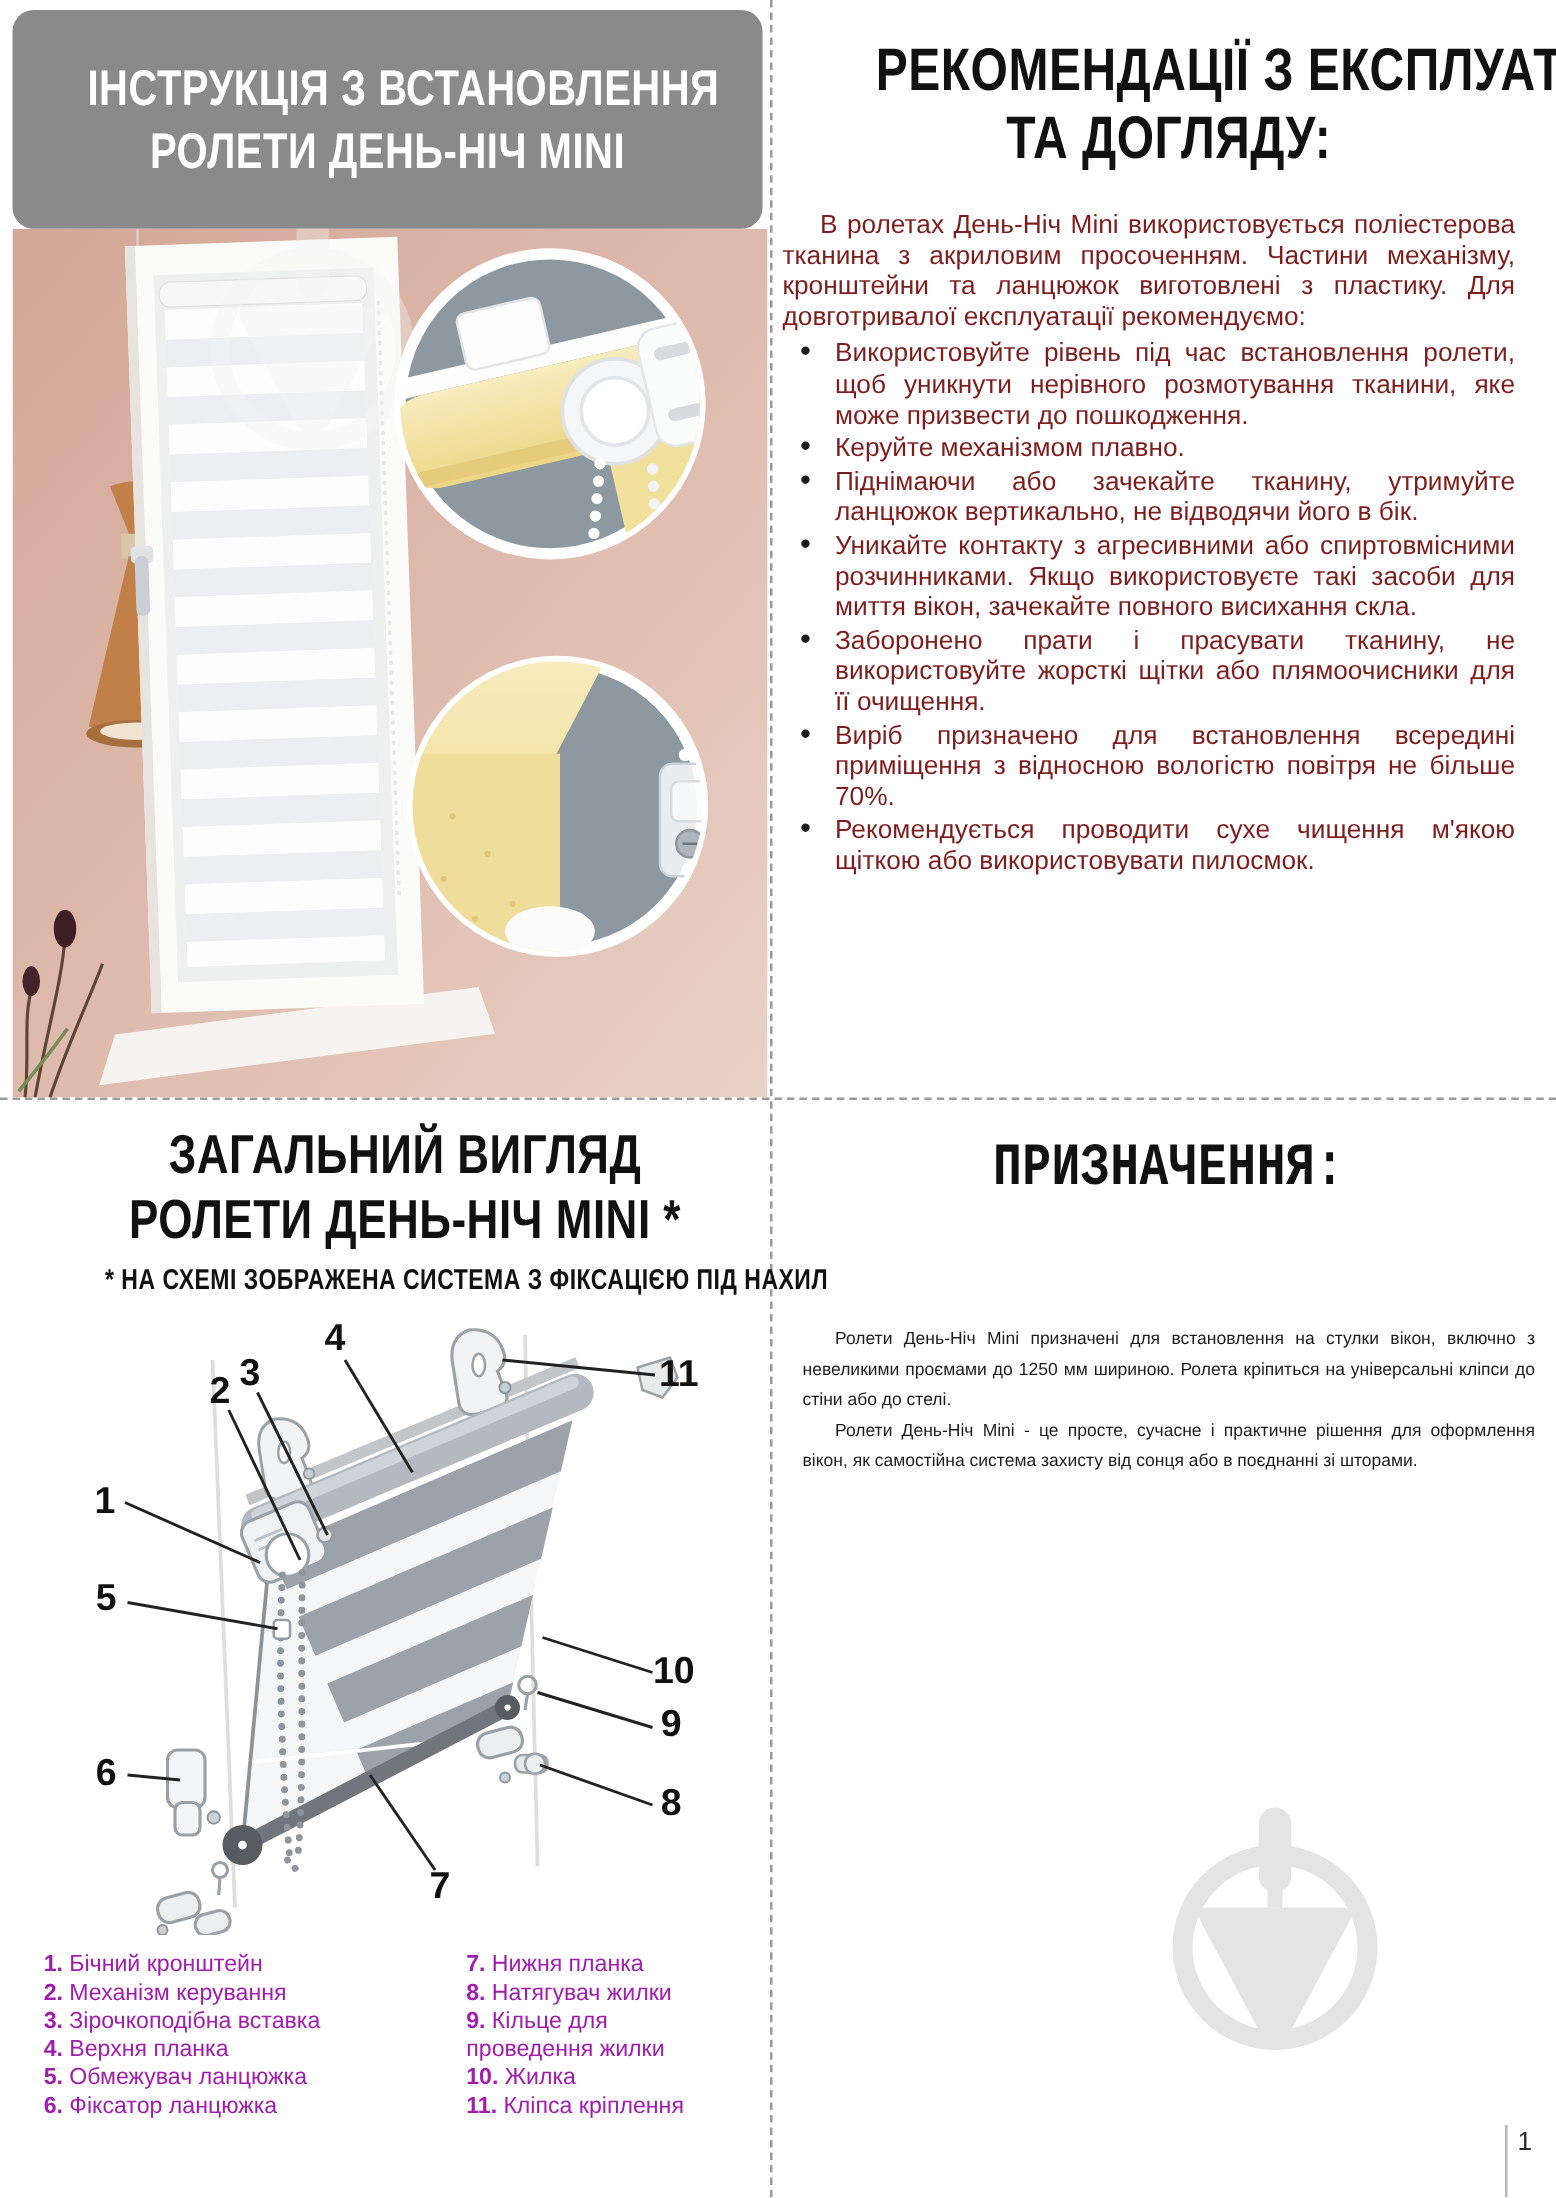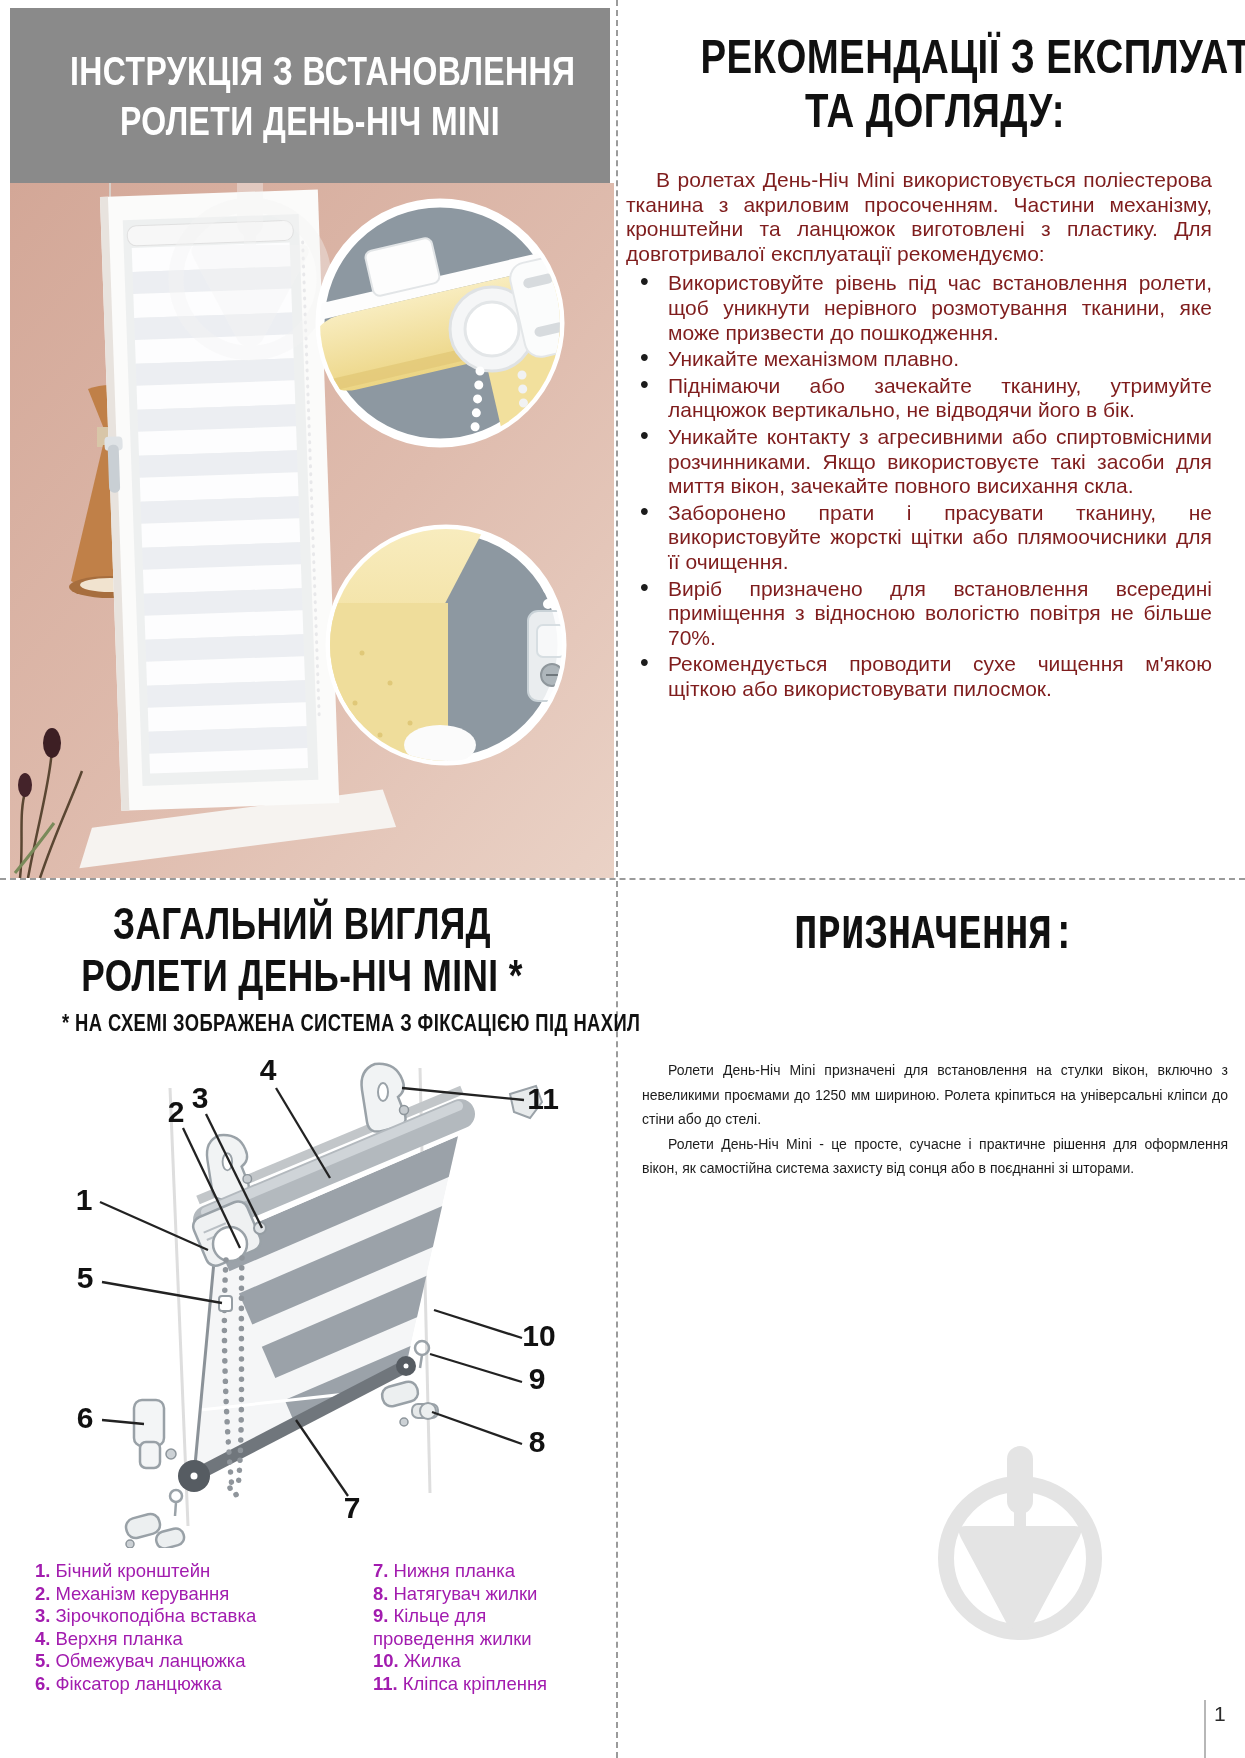--- a/index.html
+++ b/index.html
@@ -6,35 +6,35 @@
   .page{position:relative;width:1245px;height:1758px;background:#ffffff;overflow:hidden;
         font-family:"Liberation Sans",sans-serif;color:#1f1f1f;}
   
   .v-divider{position:absolute;left:616px;top:0;height:1758px;width:0;border-left:2px dashed #9b9b9b;}
   .h-divider{position:absolute;left:0;top:878px;width:1245px;height:0;border-top:2px dashed #9b9b9b;}
   
   .squish{display:block;transform:scaleX(.8);transform-origin:50% 50%;white-space:nowrap;text-align:center;
           font-weight:700;letter-spacing:.5px;}
   
   .tl-header{position:absolute;left:10px;top:8px;width:600px;height:175px;background:#8a8a8a;
-             display:flex;flex-direction:column;justify-content:center;}
+             display:flex;flex-direction:column;justify-content:center;border-radius:17px;}
   .tl-header .squish{color:#ffffff;font-size:40px;line-height:50px;}
   
   .photo{position:absolute;left:10px;top:183px;width:604px;height:695px;}
   
   .rec-head{position:absolute;left:642px;top:30px;width:586px;}
   .rec-head .squish{color:#111111;font-size:48px;line-height:54px;}
   .rec-body{position:absolute;left:626px;top:168px;width:586px;font-size:21px;line-height:24.6px;
             text-align:justify;color:#7f1d1d;}
   .rec-body p{margin:0;text-indent:30px;}
   .rec-body ul{margin:5px 0 0 0;padding:0;list-style:none;}
   .rec-body li{position:relative;padding-left:42px;margin-top:2px;}
   .rec-body li::before{content:"\2022";position:absolute;left:14px;top:-2px;font-size:25px;color:#1c1c1c;}
   
-  .ov-head{position:absolute;left:2px;top:898px;width:600px;}
+  .ov-head{position:absolute;left:24px;top:898px;width:600px;}
   .ov-head .squish.big{color:#111;font-size:44px;line-height:52px;}
   .ov-head .squish.note{color:#111;font-size:23px;line-height:30px;margin-top:6px;}
   .diagram{position:absolute;left:30px;top:1048px;width:560px;height:500px;}
   .legend{position:absolute;top:1560px;font-size:18.5px;line-height:22.6px;color:#a21caf;}
   .legend.left{left:35px;width:280px;}
   .legend.right{left:373px;width:205px;}
   .lg-num{font-weight:700;margin-right:5px;}
   
   .purp-head{position:absolute;left:642px;top:908px;width:586px;font-family:Liberation Mono, monospace;}
   .purp-head .squish{color:#111;font-size:48px;line-height:54px;}
@@ -186,21 +186,21 @@
   </svg>
 
   <div class="rec-head">
     <span class="squish">РЕКОМЕНДАЦІЇ З ЕКСПЛУАТАЦІЇ</span>
     <span class="squish">ТА ДОГЛЯДУ:</span>
   </div>
   <div class="rec-body">
     <p>В ролетах День-Ніч Mini використовується поліестерова тканина з акриловим просоченням. Частини механізму, кронштейни та ланцюжок виготовлені з пластику. Для довготривалої експлуатації рекомендуємо:</p>
     <ul>
       <li><span>Використовуйте рівень під час встановлення ролети, щоб уникнути нерівного розмотування тканини, яке може призвести до пошкодження.</span></li>
-      <li><span>Уникайте механізмом плавно.</span></li>
+      <li><span>Керуйте механізмом плавно.</span></li>
       <li><span>Піднімаючи або зачекайте тканину, утримуйте ланцюжок вертикально, не відводячи його в бік.</span></li>
       <li><span>Уникайте контакту з агресивними або спиртовмісними розчинниками. Якщо використовуєте такі засоби для миття вікон, зачекайте повного висихання скла.</span></li>
       <li><span>Заборонено прати і прасувати тканину, не використовуйте жорсткі щітки або плямоочисники для її очищення.</span></li>
       <li><span>Виріб призначено для встановлення всередині приміщення з відносною вологістю повітря не більше 70%.</span></li>
       <li><span>Рекомендується проводити сухе чищення м'якою щіткою або використовувати пилосмок.</span></li>
     </ul>
   </div>
 
   <div class="ov-head">
     <span class="squish big">ЗАГАЛЬНИЙ ВИГЛЯД</span>

